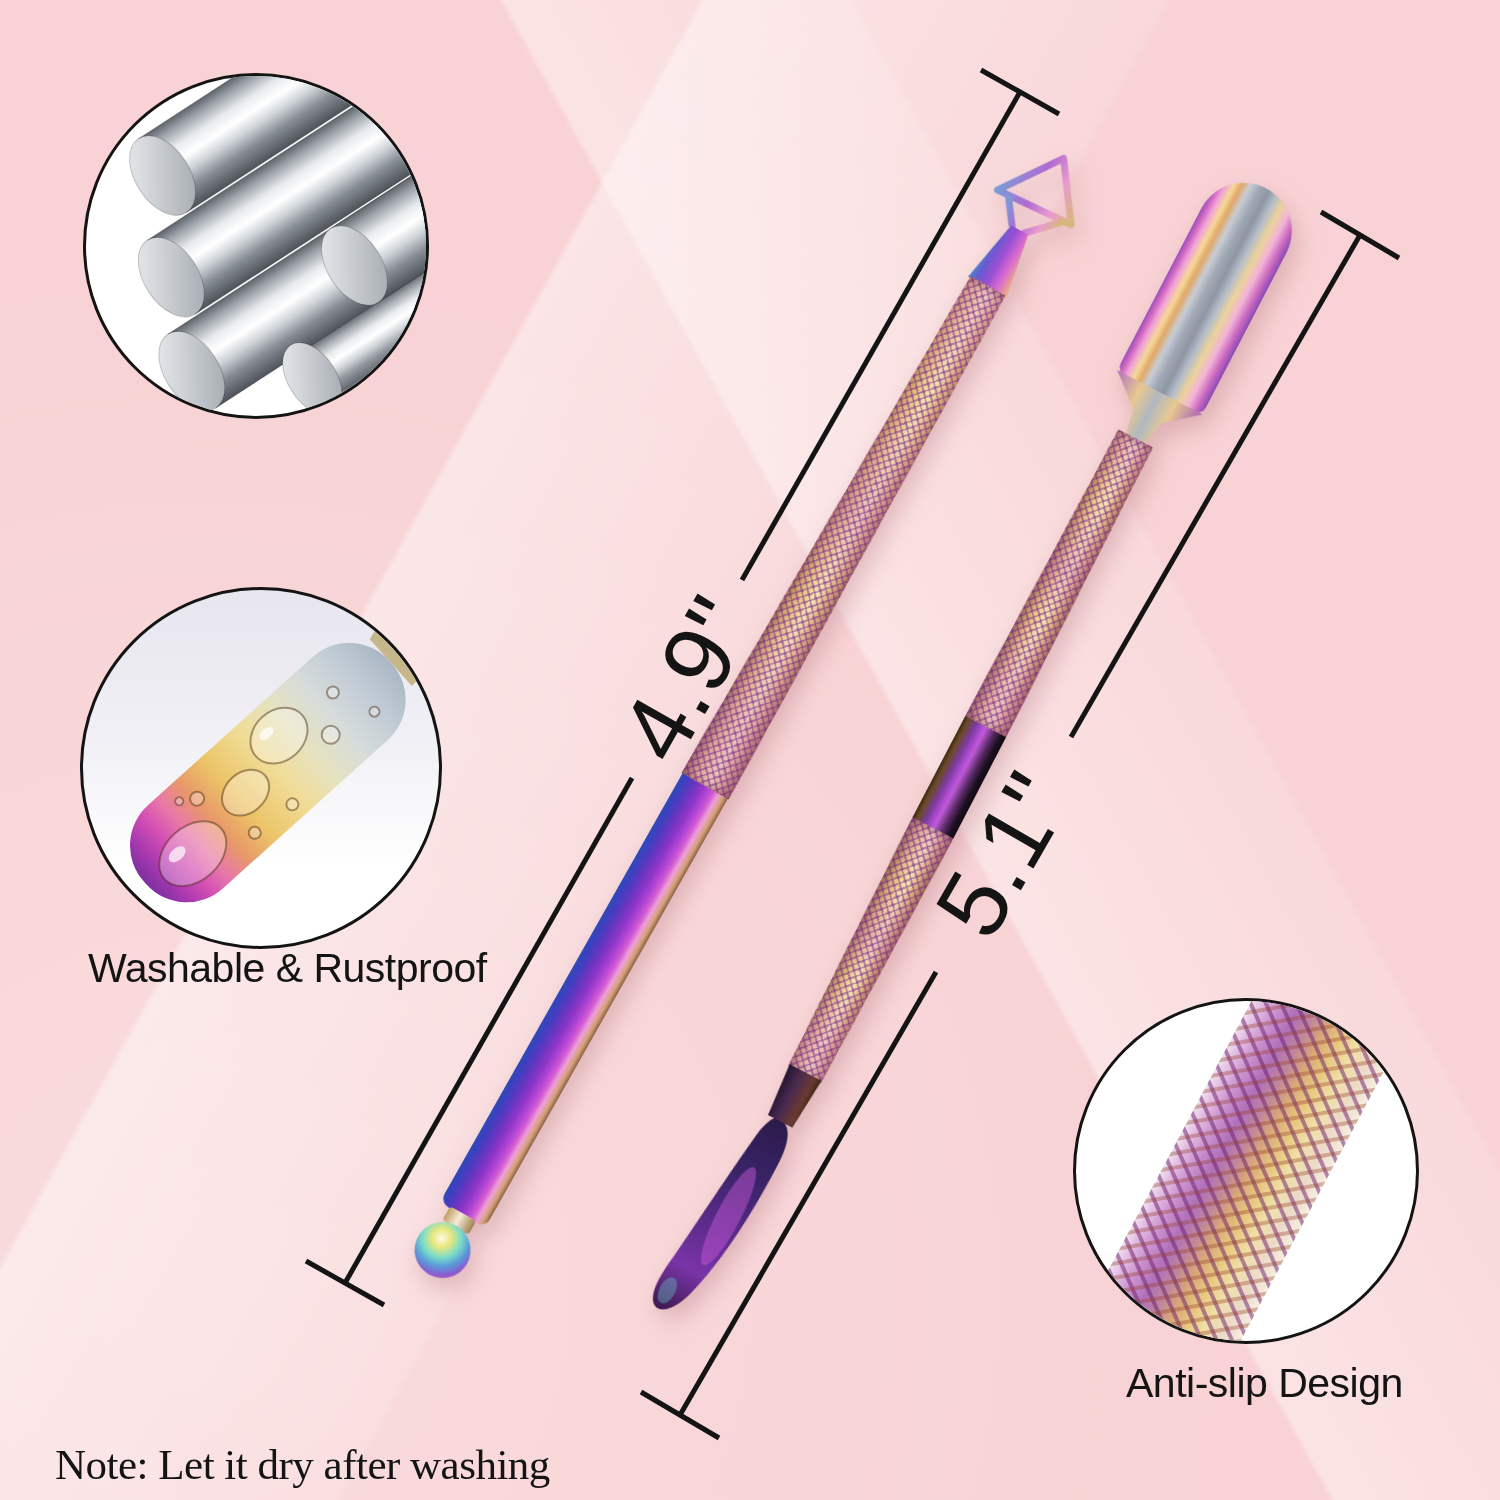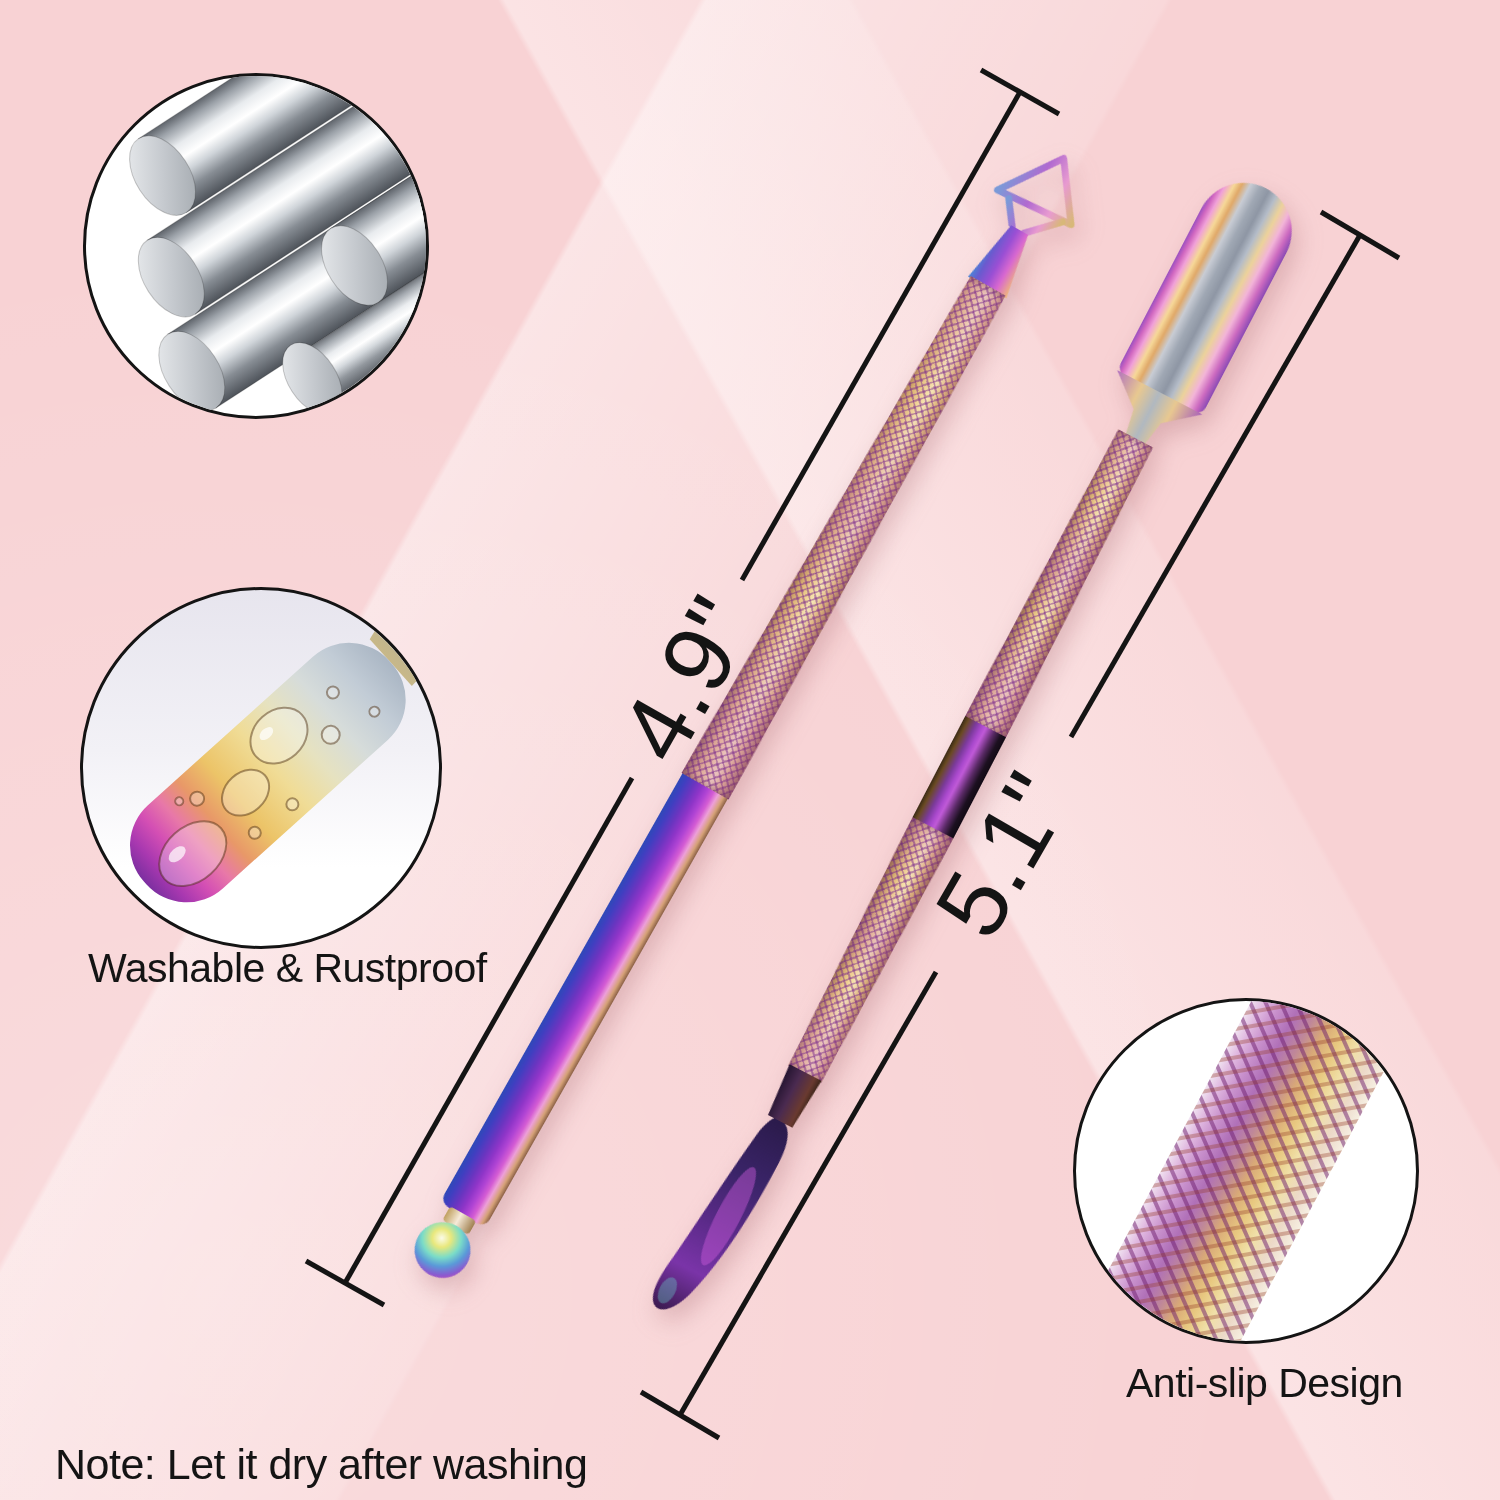--- a/index.html
+++ b/index.html
@@ -18,21 +18,21 @@
   #circle-steel{left:83px;top:73px;width:340px;height:340px;}
   #circle-wash{left:80px;top:587px;width:356px;height:356px;background:linear-gradient(180deg,#e7e5ee 0%,#f2f1f6 45%,#ffffff 78%);}
   #circle-grip{left:1073px;top:998px;width:340px;height:340px;}
   .callout-circle svg{display:block;width:100%;height:100%;}
 
   
   .label{position:absolute;color:#141414;letter-spacing:-0.5px;white-space:nowrap;}
   #lbl-steel{left:95px;top:430px;font-size:41px;}
   #lbl-wash{left:88px;top:945px;font-size:41px;}
   #lbl-grip{left:1112px;top:1360px;font-size:41px;margin-left:14px;}
-  #lbl-note{left:55px;top:1440px;font-size:43px;}
+  #lbl-note{left:55px;top:1440px;font-size:43px;font-family:Liberation Serif, serif;}
   .dim-label{position:absolute;width:260px;height:120px;line-height:120px;text-align:center;
     font-size:96px;color:#141414;}
   #dim1{left:557px;top:619px;transform:rotate(-60.5deg);}
   #dim2{left:873px;top:795px;transform:rotate(-60deg);}
 
   
   .tool{position:absolute;display:flex;flex-direction:column;align-items:center;
     transform-origin:50% 0;filter:drop-shadow(10px 8px 12px rgba(170,105,115,0.35));}
   #tool1{left:1005px;top:150px;width:120px;height:1330px;transform:rotate(29.5deg);}
   #tool2{left:1205px;top:190px;width:120px;height:1330px;transform:rotate(27.5deg);}

